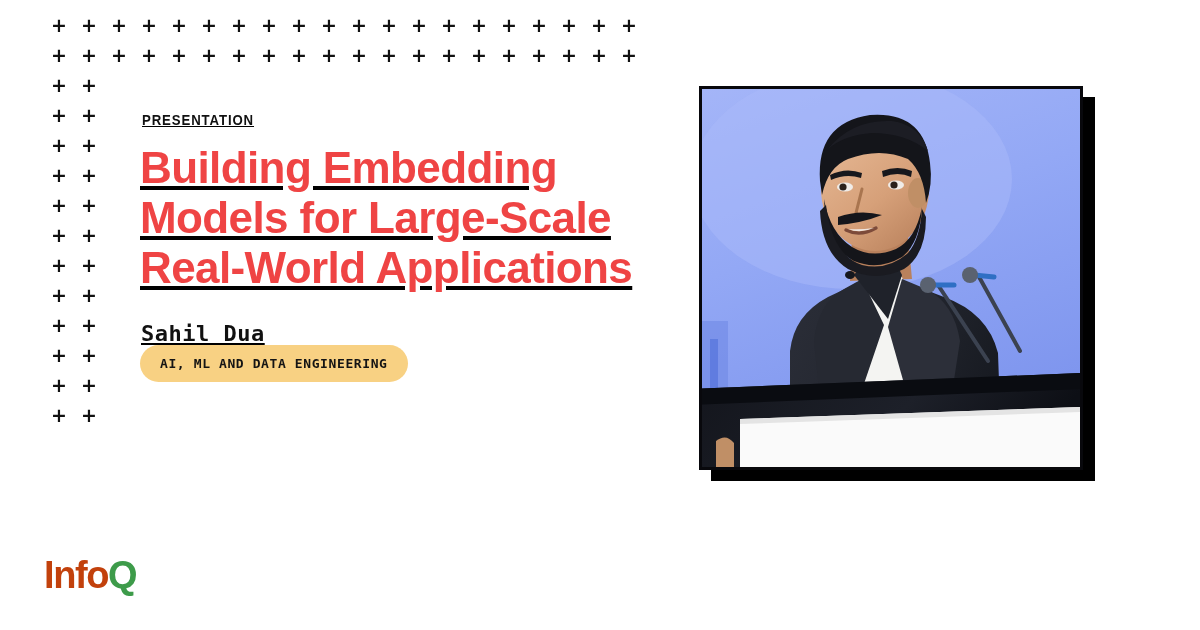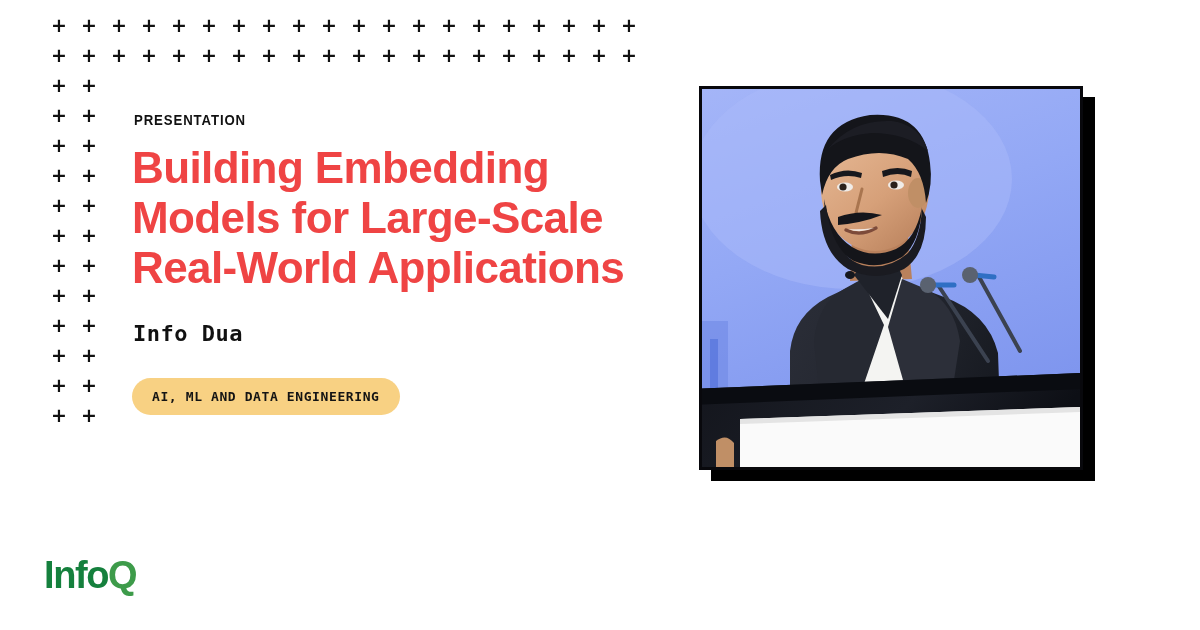--- a/index.html
+++ b/index.html
@@ -38,23 +38,24 @@
     font-family: "DejaVu Sans", sans-serif;
     font-size: 19px;
     font-weight: 700;
     line-height: 1;
     color: #111111;
   }
 
   
   #content {
     position: absolute;
-    left: 132px;
+    left: 140px;
     top: 112px;
     width: 540px;
+    text-decoration: underline;
   }
   #eyebrow {
     font-family: "Liberation Sans", sans-serif;
     font-size: 15px;
     font-weight: 700;
     letter-spacing: 1.0px;
     color: #111111;
     transform: scaleX(0.88);
     transform-origin: left center;
     margin: 0 0 16px 2px;
@@ -75,21 +76,20 @@
     font-family: "DejaVu Sans Mono", "Liberation Mono", monospace;
     font-size: 22px;
     font-weight: 700;
     letter-spacing: 0.5px;
     color: #111111;
     margin: 30px 0 0 1px;
     line-height: 1;
   }
   #badge {
     display: inline-block;
-    margin-top: 33px;
     margin-left: 0px;
     background: #f8d183;
     border-radius: 22px;
     padding: 12px 20px 12px 20px;
     font-family: "DejaVu Sans Mono", "Liberation Mono", monospace;
     font-size: 13px;
     font-weight: 700;
     letter-spacing: 0.6px;
     color: #141414;
     line-height: 1;
@@ -141,21 +141,21 @@
   #logo {
     position: absolute;
     left: 44px;
     top: 556px;
     font-family: "Liberation Sans", sans-serif;
     font-size: 38px;
     font-weight: 700;
     letter-spacing: -1.4px;
     line-height: 1;
   }
-  #logo .logo-info { color: #15803d; }
+  #logo .logo-info { color: #c2410c; }
   #logo .logo-q { color: #3d9b4a; }
 </style>
 </head>
 <body>
 
 <div id="plus-grid">
     <div class="plus-row">
       <div class="plus-cell">+</div>
       <div class="plus-cell">+</div>
       <div class="plus-cell">+</div>
@@ -247,21 +247,21 @@
       <div class="plus-cell">+</div>
       <div class="plus-cell">+</div>
     </div>
   </div>
 
 <div id="content">
   <div id="eyebrow">PRESENTATION</div>
   <h1 id="title">Building Embedding
 Models for Large-Scale
 Real-World Applications</h1>
-  <div id="speaker">Info Dua</div>
+  <div id="speaker">Sahil Dua</div>
   <div id="badge">AI, ML AND DATA ENGINEERING</div>
 </div>
 
 <div id="photo-wrap">
   <div id="photo-shadow"></div>
   <div id="photo" aria-label="Speaker standing at a podium with microphones in front of a blue backdrop">
     <svg width="378" height="378" viewBox="0 0 378 378">
       <defs>
         <linearGradient id="bgGrad" x1="0" y1="0" x2="0.35" y2="1">
           <stop offset="0%" stop-color="#a4b5f8"></stop>

